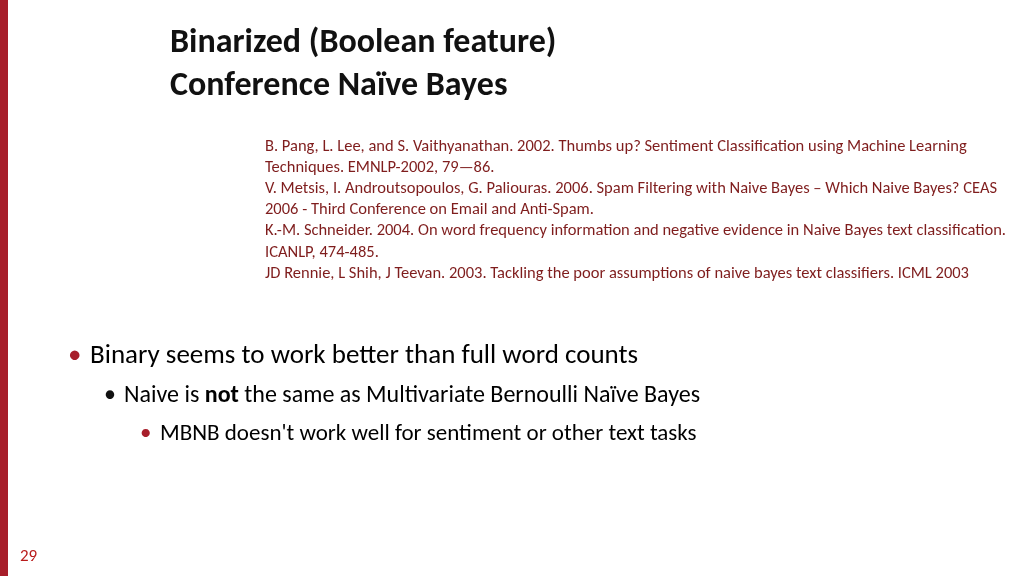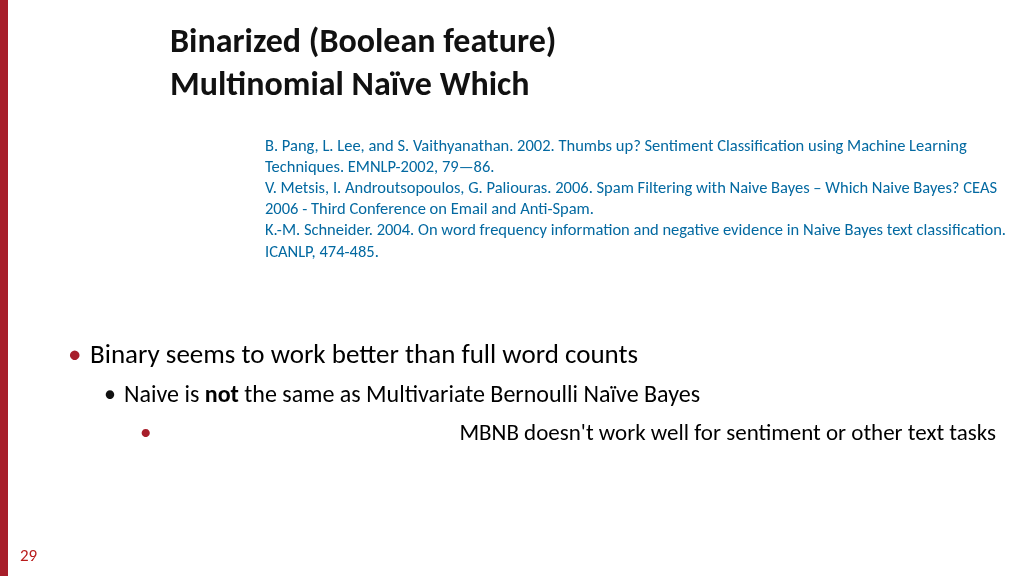--- a/index.html
+++ b/index.html
@@ -36,21 +36,21 @@
     line-height: 1.25;
     color: #111;
   }
   .refs {
     position: absolute;
     left: 265px;
     top: 135px;
     width: 750px;
     font-size: 16.5px;
     line-height: 1.28;
-    color: #0369a1;
+    color: #7f1d1d;
   }
   .refs .ref {
     margin-bottom: 0px;
   }
   .body {
     position: absolute;
     left: 60px;
     top: 330px;
     width: 940px;
   }
@@ -89,21 +89,20 @@
     position: absolute;
     left: -20px;
     top: 0;
     color: #111;
     font-size: 24px;
   }
   ul.lvl3 {
     margin: 4px 0 4px 0;
     padding-left: 36px;
     list-style: none;
-    text-align: right;
   }
   ul.lvl3 > li {
     position: relative;
     font-size: 23px;
     line-height: 1.45;
     margin-bottom: 4px;
   }
   ul.lvl3 > li::before {
     content: "•";
     position: absolute;
@@ -123,27 +122,28 @@
   }
 </style>
 </head>
 <body>
 
 <div class="slide">
   <div class="accent-bar"></div>
 
   <div class="title">
     <span>Binarized (Boolean feature)</span><br>
-    <span>Multinomial Naïve Which</span>
+    <span>Conference Naïve Bayes</span>
   </div>
 
   <div class="refs">
     <div class="ref">B. Pang, L. Lee, and S. Vaithyanathan.  2002.  Thumbs up? Sentiment Classification using Machine Learning Techniques. EMNLP-2002, 79—86.</div>
     <div class="ref">V. Metsis, I. Androutsopoulos, G. Paliouras. 2006. Spam Filtering with Naive Bayes – Which Naive Bayes? CEAS 2006 - Third Conference on Email and Anti-Spam.</div>
     <div class="ref">K.-M. Schneider. 2004. On word frequency information and negative evidence in Naive Bayes text classification. ICANLP, 474-485.</div>
+    <div class="ref">JD Rennie, L Shih, J Teevan. 2003. Tackling the poor assumptions of naive bayes text classifiers. ICML 2003</div>
   </div>
 
   <div class="body">
     <ul class="lvl1">
       <li>
         <span>Binary seems to work better than full word counts</span>
         <ul class="lvl2">
           <li>
             <span>Naive is </span><span class="bold">not</span><span> the same as Multivariate Bernoulli Naïve Bayes</span>
             <ul class="lvl3">

